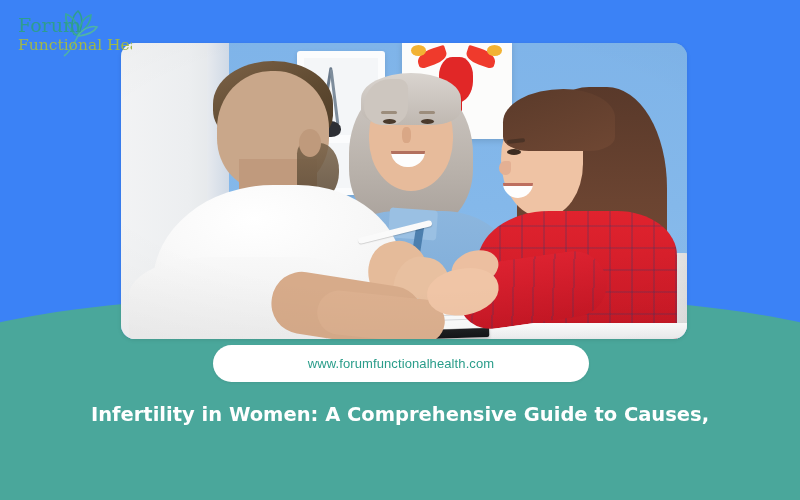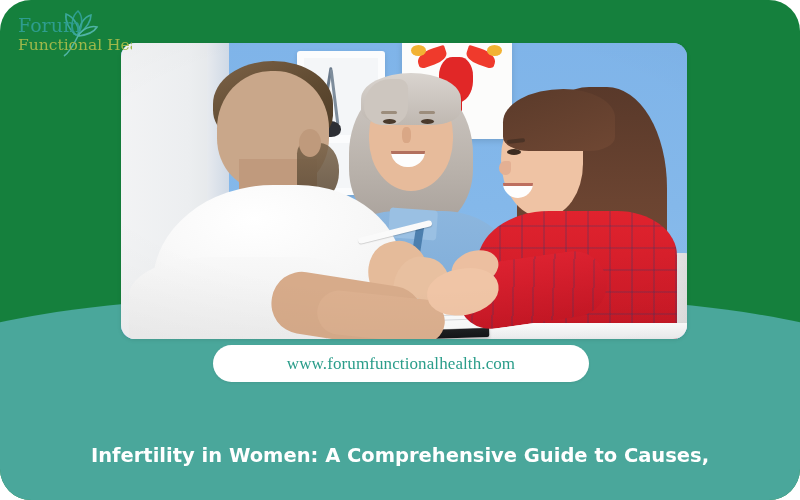--- a/index.html
+++ b/index.html
@@ -5,23 +5,22 @@
   html,body{margin:0;padding:0;}
   body{
     width:800px;height:500px;
     background:#ffffff;
     font-family:"Liberation Sans", sans-serif;
     overflow:hidden;
   }
   .canvas{
     position:relative;
     width:800px;height:500px;
-    background:#15803d;
+    background:#3b82f6;
     overflow:hidden;
-    border-radius:31px;
   }
 
   
   .teal-band{
     position:absolute;
     left:-60px;
     top:292px;
     width:920px;
     height:420px;
     background:#4aa79b;
@@ -194,39 +193,39 @@
     left:213px;top:345px;
     width:376px;height:37px;
     background:#ffffff;
     border-radius:20px;
     display:flex;align-items:center;justify-content:center;
     z-index:5;
     box-shadow:0 1px 3px rgba(0,0,0,.07);
   }
   .url-text{
     color:#2a9d8a;
-    font-size:17px;
+    font-size:13px;
     letter-spacing:.1px;
-    font-family:Liberation Serif, serif;
+    font-family:Liberation Sans, sans-serif;
   }
 
   
   .headline{
     position:absolute;
     left:40px;top:398px;
     width:720px;
     z-index:5;
     text-align:center;
     color:#ffffff;
     font-size:19.5px;
     font-weight:bold;
     line-height:34px;
     font-family:"DejaVu Sans", sans-serif;
   }
-  .headline .l{display:block;margin-top:41px;}
+  .headline .l{display:block;}
 </style>
 </head>
 <body>
 
 <div class="canvas">
 
   <div class="teal-band"></div>
 
   <div class="logo">
     <svg width="120" height="52" viewBox="0 0 120 52" aria-hidden="true">

